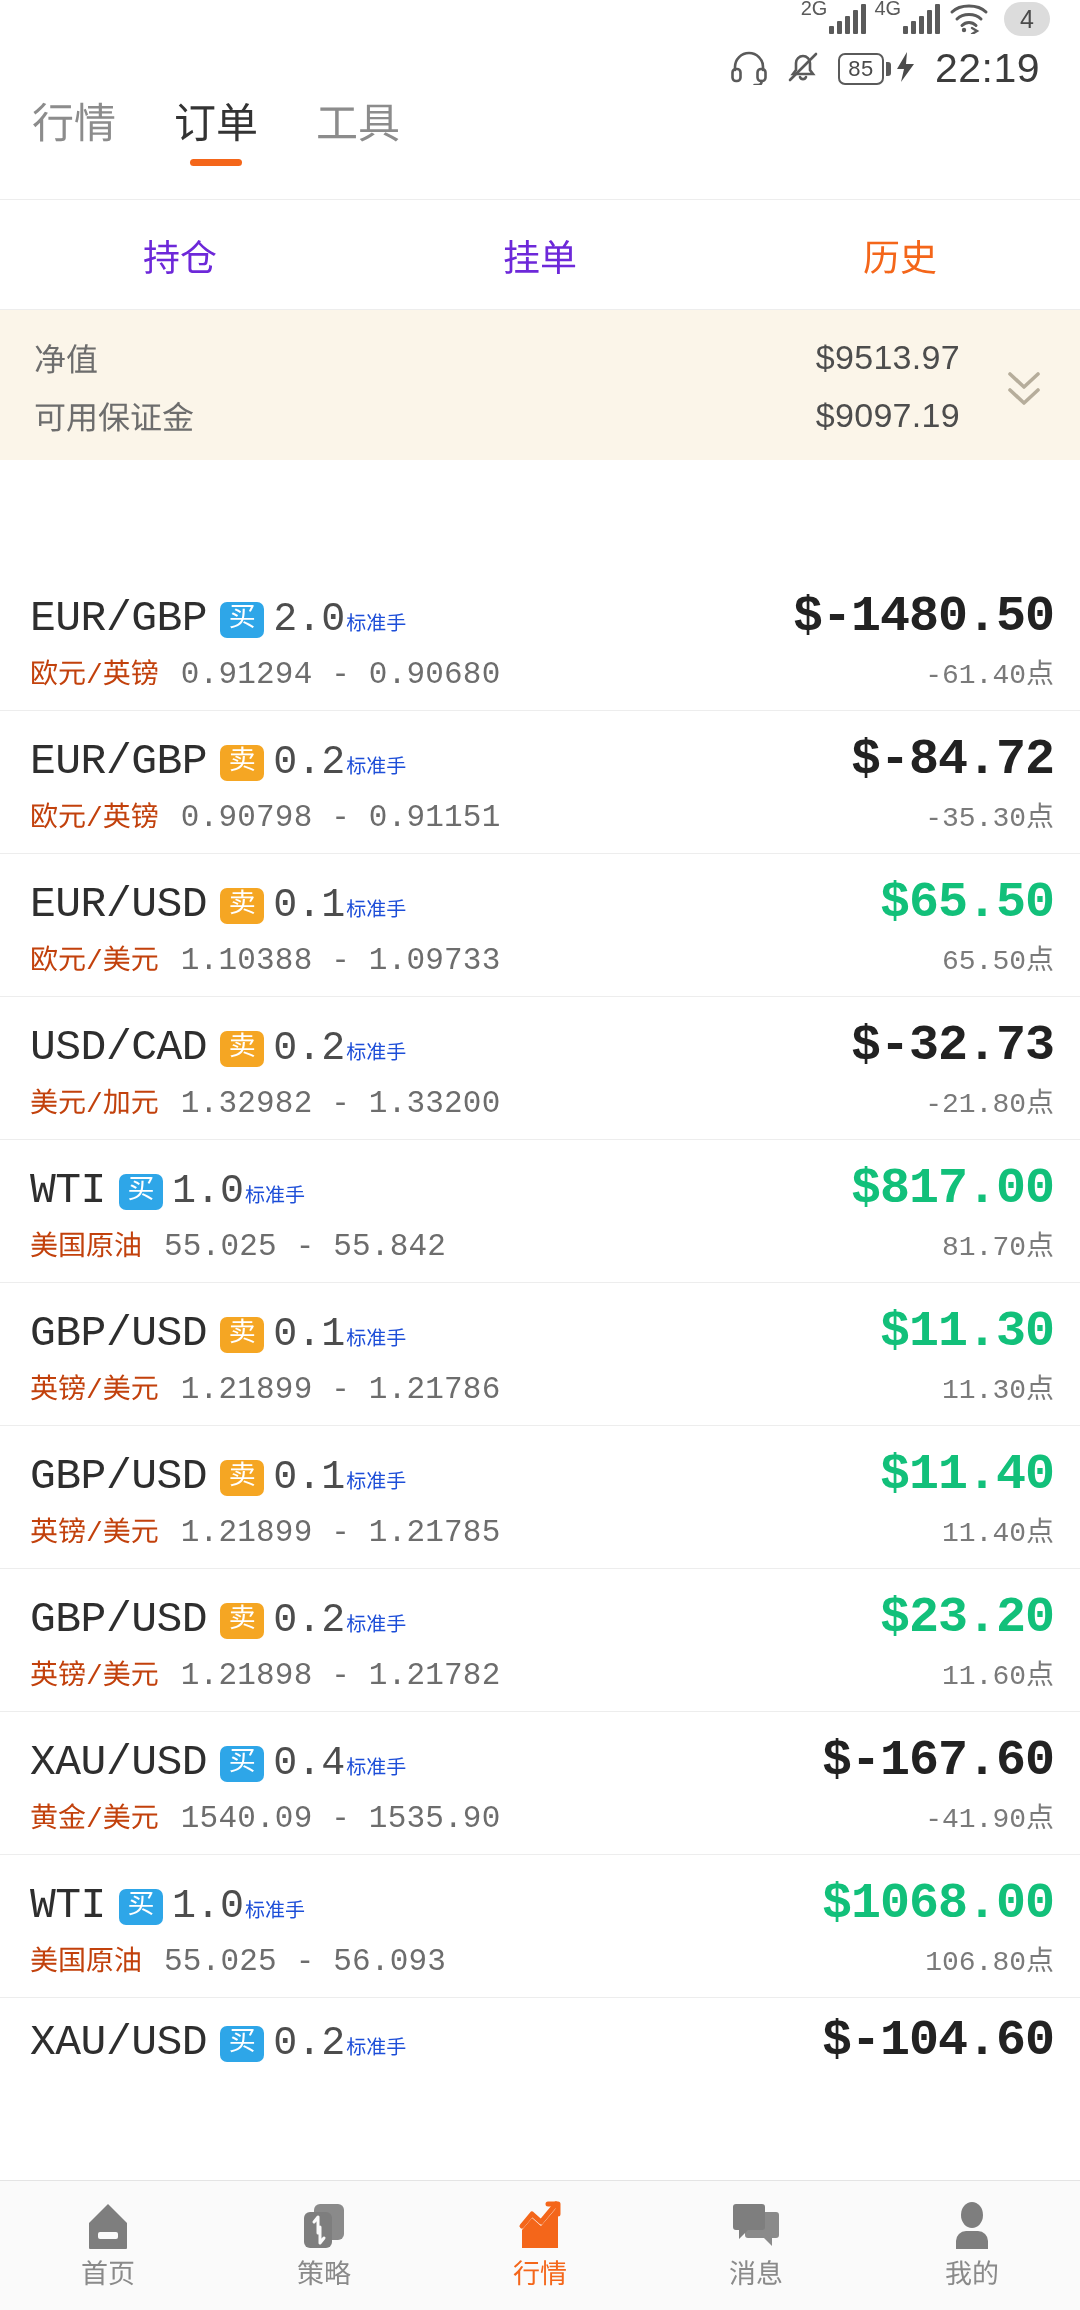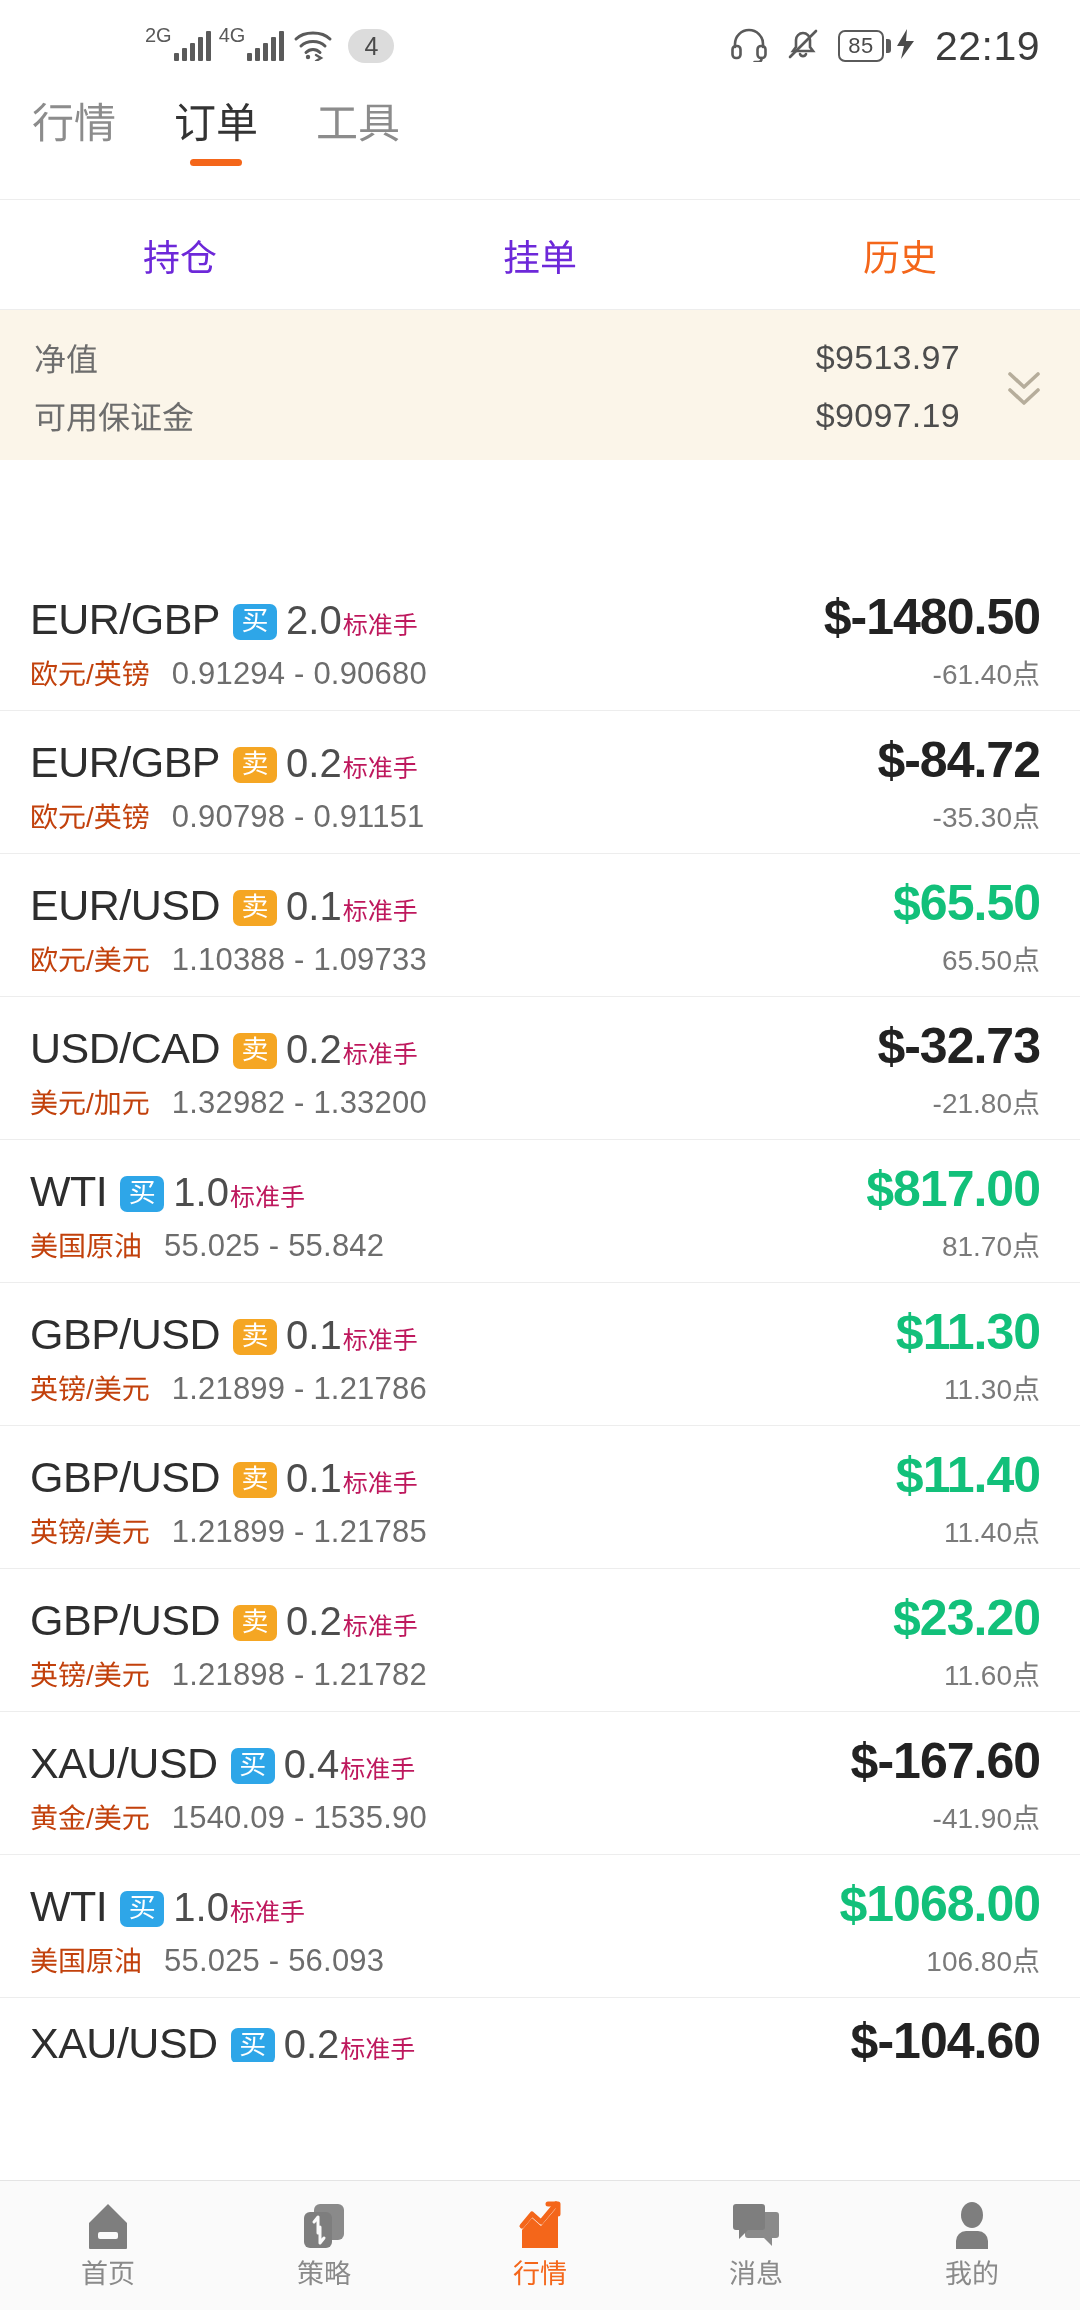--- a/index.html
+++ b/index.html
@@ -7,22 +7,22 @@
   html, body {
     width:1080px; height:2310px;
     background:#ffffff;
     font-family:"Liberation Sans","DejaVu Sans",sans-serif;
     overflow:hidden;
   }
   #screen { position:relative; width:1080px; height:2310px; background:#fff; }
 
   
   .statusbar{
-    height:92px; display:flex; align-items:center;
-    padding:0 30px; color:#5a5a5a;
+    height:92px; display:flex; align-items:flex-end;
+    padding:0 30px; color:#5a5a5a;flex-direction:column;
   }
   .sb-left{ flex:0 0 auto; display:flex; align-items:center; gap:8px; margin-left:115px;}
   .sb-spacer{ flex:1 1 auto; }
   .sb-right{ display:flex; align-items:center; gap:18px; margin-right:10px;}
   .net-grp{ display:flex; align-items:flex-end; gap:2px; }
   .net-label{ font-size:20px; color:#5a5a5a; line-height:1; position:relative; top:-16px; font-weight:500;}
   .bars{ display:flex; align-items:flex-end; gap:3px; height:30px; }
   .bars i{ display:block; width:5px; background:#5a5a5a; border-radius:1px; }
   .bars i:nth-child(1){height:8px;}
   .bars i:nth-child(2){height:13px;}
@@ -80,34 +80,34 @@
   }
   .chev-wrap{
     position:absolute; right:28px; top:50%; transform:translateY(-50%);
     width:56px; height:56px;
   }
   .chev-wrap svg{ width:56px; height:56px; display:block; }
 
   
   .list{ position:absolute; top:568px; left:0; right:0; bottom:130px; overflow:hidden; }
   .row{
-    padding:20px 40px 18px 30px; border-bottom:1px solid #ededed; background:#fff;
+    padding:20px 26px 18px 30px; border-bottom:1px solid #ededed; background:#fff;font-family:Liberation Mono, monospace;
   }
   .row-top{ display:flex; align-items:baseline; }
   .sym{ font-size:43px; color:#2e2e2e; letter-spacing:-0.5px; }
   .side{
     display:inline-block; min-width:44px; text-align:center;
     font-size:27px; color:#ffffff; border-radius:7px;
     padding:3px 7px 5px 7px; margin:0 9px 0 13px; line-height:1.05;
     position:relative; top:-4px;
   }
   .side.buy{ background:#2ea6e8; }
   .side.sell{ background:#f5a623; }
   .lots{ font-size:40px; color:#4d4d4d; }
-  .lotunit{ font-size:25px; color:#be185d; margin-left:1px; }
+  .lotunit{ font-size:20px; color:#1d4ed8; margin-left:1px; }
   .pl{
     margin-left:auto; font-size:50px; font-weight:bold;
     letter-spacing:-1px; white-space:nowrap;
   }
   .pl.neg{ color:#222222; }
   .pl.pos{ color:#12c07a; }
   .row-bot{ display:flex; align-items:baseline; margin-top:6px; }
   .cnname{ font-size:28px; color:#c2410c; }
   .prices{ font-size:31px; color:#6d6d6d; margin-left:22px; letter-spacing:0.2px;}
   .pts{ margin-left:auto; font-size:28px; color:#7a7a7a; }

